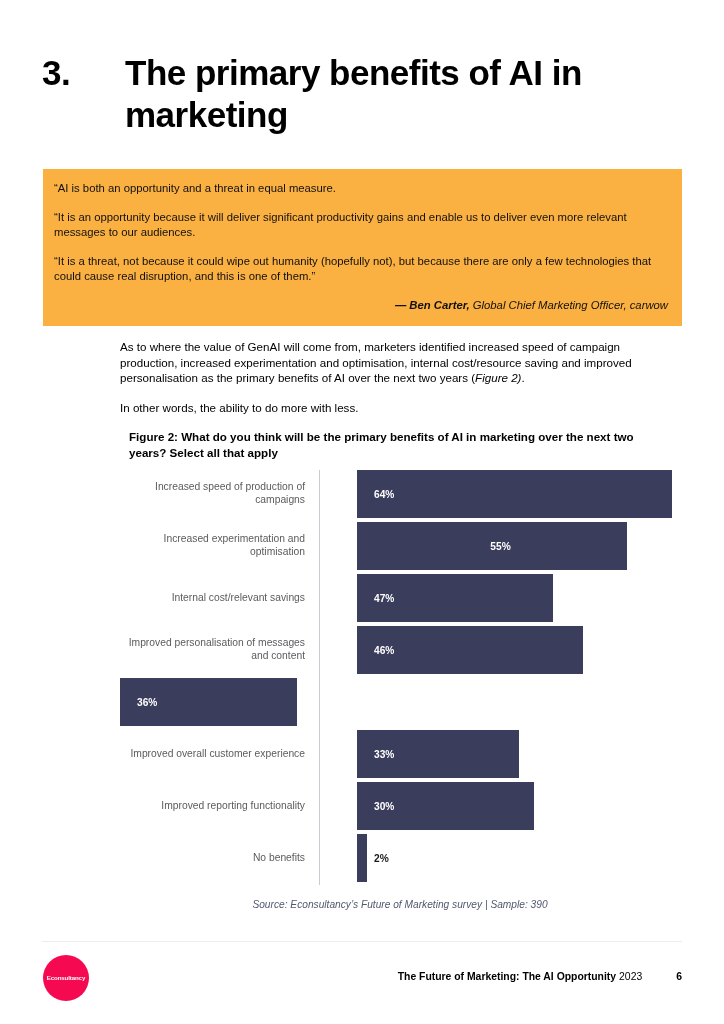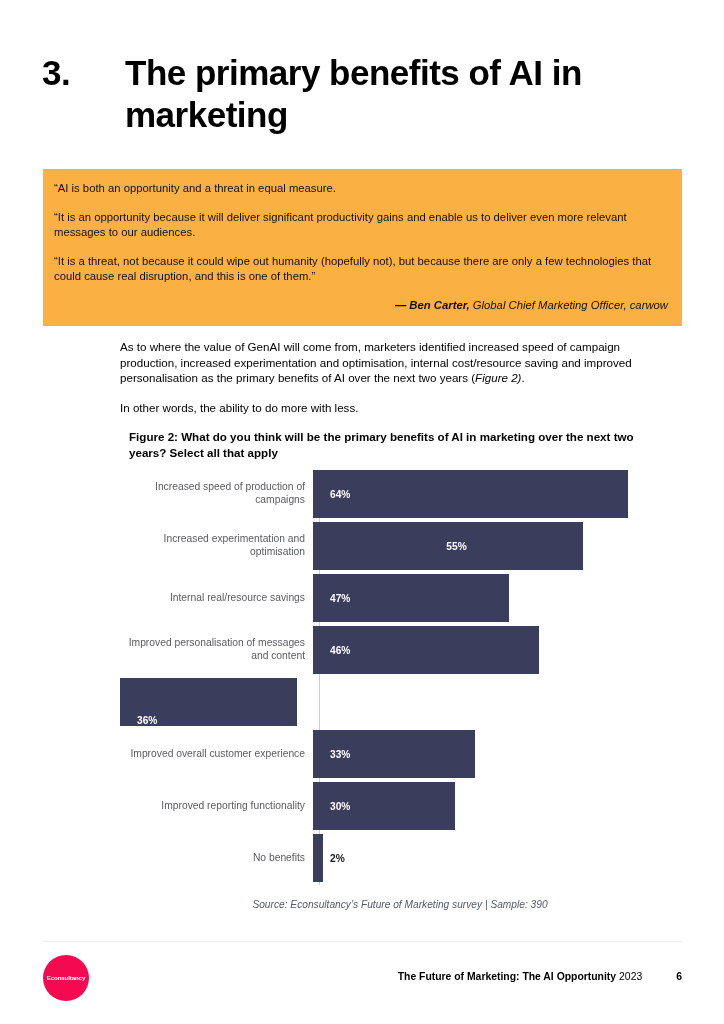--- a/index.html
+++ b/index.html
@@ -113,20 +113,21 @@
     position: absolute;
     left: 0;
     top: 0;
     width: 560px;
   }
   .chart-row {
     position: relative;
     height: 52px;
     display: flex;
     align-items: center;
+    gap: 44px;
   }
   .row-label {
     width: 193px;
     flex: 0 0 193px;
     text-align: right;
     padding-right: 8px;
     box-sizing: border-box;
     font-size: 10.3px;
     line-height: 12.6px;
     color: #5A5B5E;
@@ -257,54 +258,54 @@
       </div>
       <div class="chart-row">
         <div class="row-label">Increased experimentation and optimisation</div>
         <div class="row-bar-area">
           <div class="bar" style="width: 270px; background: rgb(59, 61, 92); justify-content: center;">
             <span class="bar-value">55%</span>
           </div>
         </div>
       </div>
       <div class="chart-row">
-        <div class="row-label">Internal real/resource savings</div>
+        <div class="row-label">Internal cost/relevant savings</div>
         <div class="row-bar-area">
           <div class="bar" style="width: 196px; background: rgb(59, 61, 92);">
             <span class="bar-value">47%</span>
           </div>
         </div>
       </div>
       <div class="chart-row">
         <div class="row-label">Improved personalisation of messages and content</div>
         <div class="row-bar-area">
           <div class="bar" style="width: 226px; background: rgb(59, 61, 92);">
             <span class="bar-value">46%</span>
           </div>
         </div>
       </div>
       <div class="chart-row">
         <div class="row-bar-area">
-          <div class="bar" style="width: 177px; background: rgb(59, 61, 92); align-items: flex-end;">
+          <div class="bar" style="width: 177px; background: rgb(59, 61, 92);">
             <span class="bar-value">36%</span>
           </div>
         </div>
       </div>
       <div class="chart-row">
         <div class="row-label">Improved overall customer experience</div>
         <div class="row-bar-area">
           <div class="bar" style="width: 162px; background: rgb(59, 61, 92);">
             <span class="bar-value">33%</span>
           </div>
         </div>
       </div>
       <div class="chart-row">
         <div class="row-label">Improved reporting functionality</div>
         <div class="row-bar-area">
-          <div class="bar" style="width: 142px; background: rgb(59, 61, 92);">
+          <div class="bar" style="width: 177px; background: rgb(59, 61, 92);">
             <span class="bar-value">30%</span>
           </div>
         </div>
       </div>
       <div class="chart-row">
         <div class="row-label">No benefits</div>
         <div class="row-bar-area">
           <div class="bar" style="width: 10px; background: rgb(59, 61, 92);"></div>
           <span class="bar-value outside">2%</span>
         </div>

